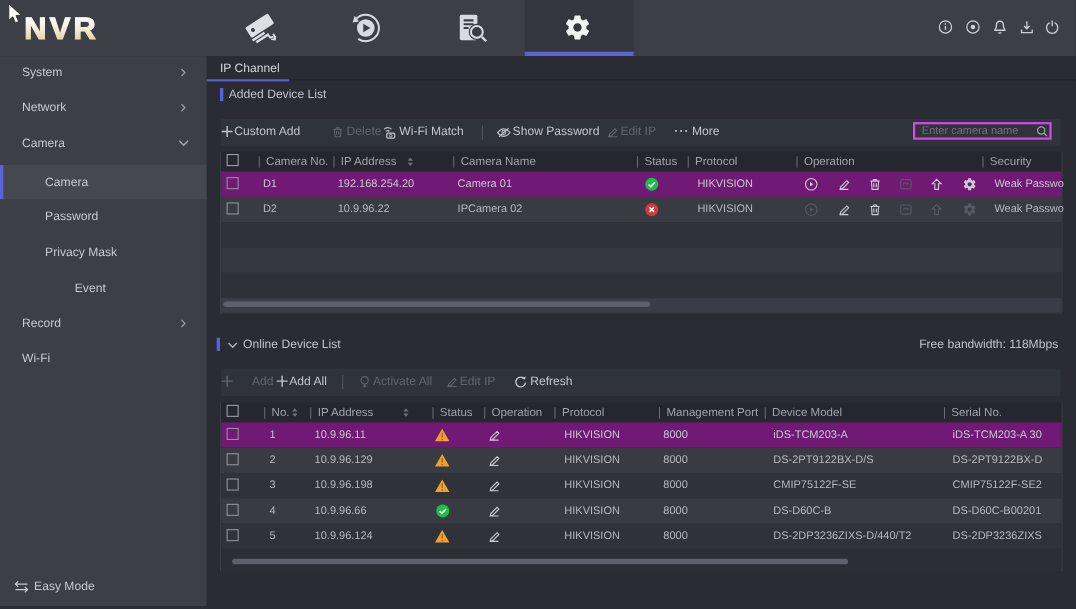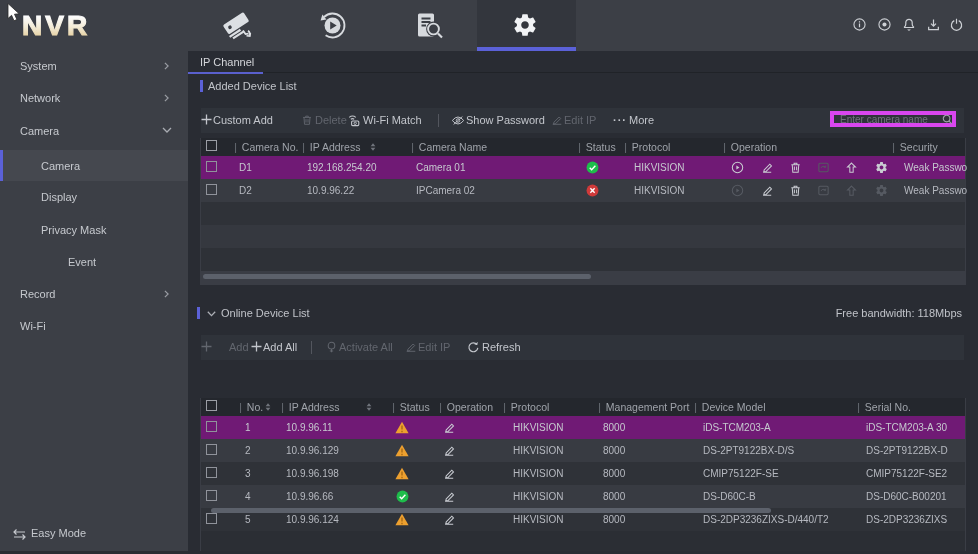--- a/index.html
+++ b/index.html
@@ -29,21 +29,21 @@
 #tabstrip .underline { position:absolute; left:0; top:21px; width:75px; height:2px; background:#5a60ce; }
 .sechead { position:absolute; font-size:11px; color:#c0c3c9; }
 .bluebar { position:absolute; width:3px; height:12px; background:#5b61d8; }
 
 .toolbar { position:absolute; height:25px; background:#2f333a; color:#c3c6cc; font-size:11px; }
 .toolbar .tbi { position:absolute; top:6px; }
 .toolbar .tbt { position:absolute; top:0; line-height:25px; white-space:nowrap; }
 .toolbar .dis { color:#62666e; }
 .toolbar .sep { width:1px; height:13px; background:#53565e; }
 
-#search { position:absolute; left:642px; top:60px; width:126px; height:16px; background:transparent; border:4px solid #d946ef; color:#70747c; font-size:10px; line-height:14px; padding-left:6px; outline:none; font-family:"Liberation Sans", sans-serif; }
+#search { position:absolute; left:642px; top:60px; width:126px; height:16px; background:transparent; border:2px solid #d946ef; color:#70747c; font-size:10px; line-height:14px; padding-left:6px; outline:none; font-family:"Liberation Sans", sans-serif; }
 .tbl { position:absolute; left:12px; width:766px; border:1px solid #3a3d45; border-top:none; font-size:12px; }
 .tbl .r1 { background:#701a75; }
 .cb { display:inline-block; width:11px; height:11px; border:1.5px solid #90939b; vertical-align:middle; }
 .hsep { color:#6a6e75; margin-right:5px; font-size:11px; }
 .scrollbar { position:absolute; height:5px; border-radius:3px; background:#5c616b; }
 
 .ic { display:inline-block; vertical-align:middle; }
 .trow { position:absolute; left:0; width:764px; height:23px; }
 .trow .c { position:absolute; top:0; line-height:23px; font-size:10px; color:#b6b9c0; white-space:nowrap; }
 .th2 { background:#24272d; }
@@ -129,21 +129,21 @@
   <div class="mitem" style="top:-1px;"><span class="lbl1">System</span><svg class="arr" width="5" height="8" viewBox="0 0 6 10" fill="none">
         <path d="M1 1 L5 5 L1 9" stroke="#9a9da3" stroke-width="1.5"></path>
       </svg></div>
   <div class="mitem" style="top:31px;"><span class="lbl1">Network</span><svg class="arr" width="5" height="8" viewBox="0 0 6 10" fill="none">
         <path d="M1 1 L5 5 L1 9" stroke="#9a9da3" stroke-width="1.5"></path>
       </svg></div>
   <div class="mitem" style="top:64px;"><span class="lbl1">Camera</span><svg class="arr" style="right:16px;" width="10" height="6" viewBox="0 0 10 6" fill="none">
         <path d="M1 1 L5 5 L9 1" stroke="#a9acb2" stroke-width="1.3"></path>
       </svg></div>
   <div class="mitem" style="top:99px;"><span class="lbl2">Camera</span></div>
-  <div class="mitem" style="top:130px;"><span class="lbl2">Display</span></div>
+  <div class="mitem" style="top:130px;"><span class="lbl2">Password</span></div>
   <div class="mitem" style="top:163px;"><span class="lbl2">Privacy Mask</span></div>
   <div class="mitem" style="top:195px;margin-left:48px;"><span class="lbl1">Event</span><svg class="arr" width="5" height="8" viewBox="0 0 6 10" fill="none">
         <path d="M1 1 L5 5 L1 9" stroke="#9a9da3" stroke-width="1.5"></path>
       </svg></div>
   <div class="mitem" style="top:227px;"><span class="lbl1">Record</span><svg class="arr" width="5" height="8" viewBox="0 0 6 10" fill="none">
         <path d="M1 1 L5 5 L1 9" stroke="#9a9da3" stroke-width="1.5"></path>
       </svg></div>
   <div class="mitem" style="top:259px;"><span class="lbl1">Wi-Fi</span></div>
   <div id="easymode"><svg class="ic" style="margin-right:5px;" width="13" height="11" viewBox="0 0 13 11" fill="none">
         <path d="M3.5 0.5 L1 3 l2.5 2.5 M1.2 3 H12" stroke="#c6c9ce" stroke-width="1.2"></path>
@@ -313,21 +313,21 @@
         <path d="M2 12 h10 M3.5 9.5 l6-6 1.8 1.8 -6 6 -2.4 0.6 z" stroke="#62666e" stroke-width="1.1"></path>
       </svg>
     <span class="tbt dis" style="left:217px;">Edit IP</span>
     <svg class="tbi" style="left:266px;" width="12" height="12" viewBox="0 0 14 14" fill="none">
         <path d="M11.6 4.2 a5.2 5.2 0 1 0 1.0 3.8" stroke="#c3c6cc" stroke-width="1.4"></path>
         <path d="M12.8 1.2 l-0.9 3.4 -3.4 -0.9 z" fill="#c3c6cc"></path>
       </svg>
     <span class="tbt" style="left:281px;">Refresh</span>
   </div>
 
-  <div id="t2" class="tbl" style="top:315px; height:153px;margin-top:32px;">
+  <div id="t2" class="tbl" style="top:315px; height:153px;">
     <div class="trow th2" style="top:0; height:18px;">
       <span class="cb" style="left:5px; top:2px; border-color:#9b9ea5;"></span>
       <span class="c" style="left:38px;"><i class="hsep">|</i>No.</span>
       <svg class="abs" style="left:64px; top:5px;" width="6" height="8" viewBox="0 0 7 9">
           <path d="M3.5 0 L6.3 3.5 H0.7 Z" fill="#70747c"></path>
           <path d="M3.5 9 L0.7 5.5 H6.3 Z" fill="#70747c"></path>
         </svg>
       <span class="c" style="left:80px;"><i class="hsep">|</i>IP Address</span>
       <svg class="abs" style="left:165px; top:5px;" width="6" height="8" viewBox="0 0 7 9">
           <path d="M3.5 0 L6.3 3.5 H0.7 Z" fill="#70747c"></path>

